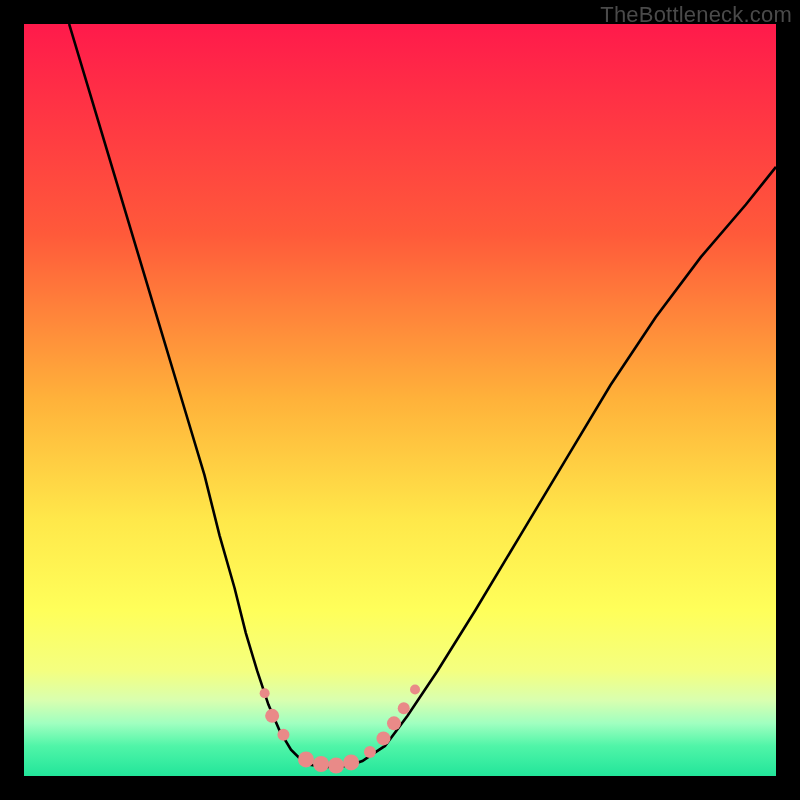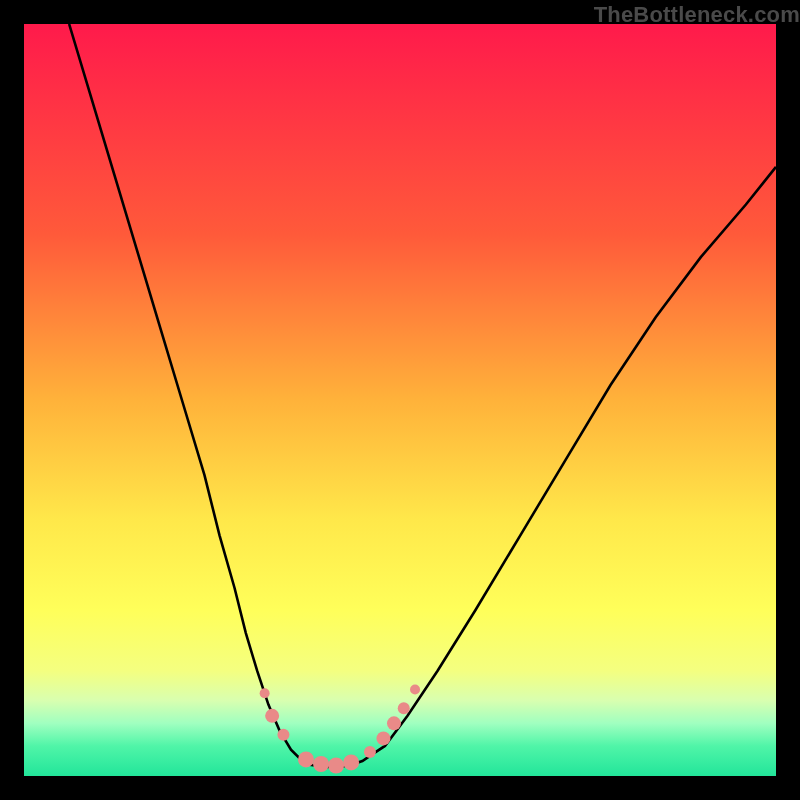--- a/index.html
+++ b/index.html
@@ -22,24 +22,24 @@
     position: absolute;
     top: 24px;
     left: 24px;
     width: 752px;
     height: 752px;
     overflow: hidden;
   }
   .watermark {
     position: absolute;
     top: 2px;
-    right: 0;
+    right: 8px;
     color: #4a4a4a;
     font-size: 22px;
-    font-weight: 700;
+    font-weight: 400;
     letter-spacing: 0.2px;
     user-select: none;
   }
   svg { display: block; }
 </style>
 </head>
 <body>
 
 <div class="frame">
   <div class="watermark">TheBottleneck.com</div>

